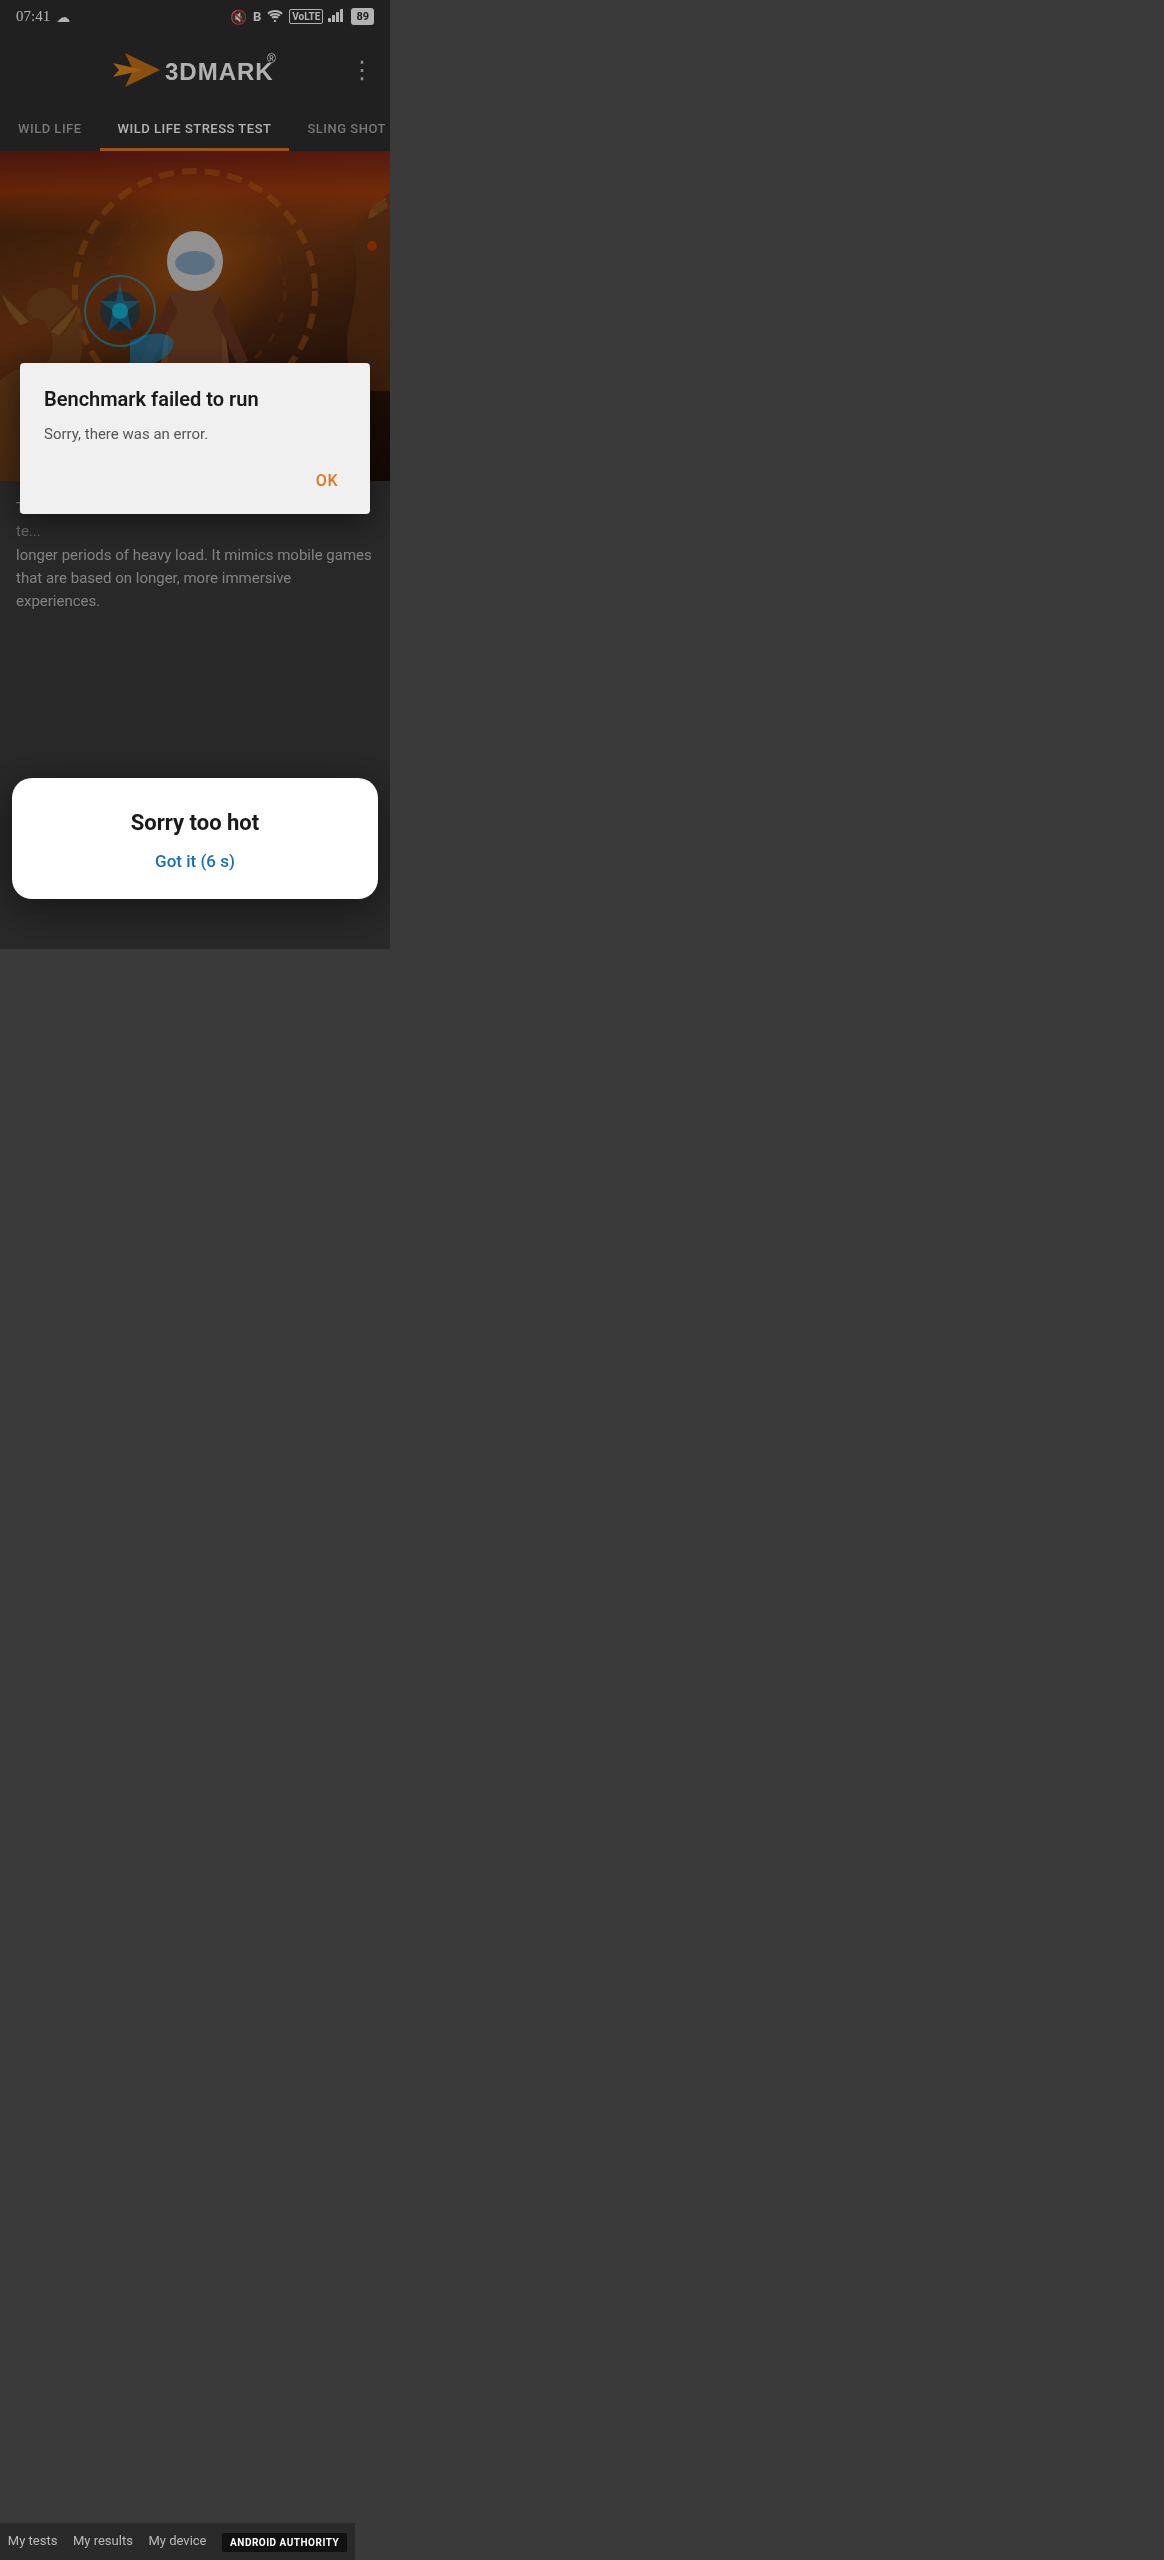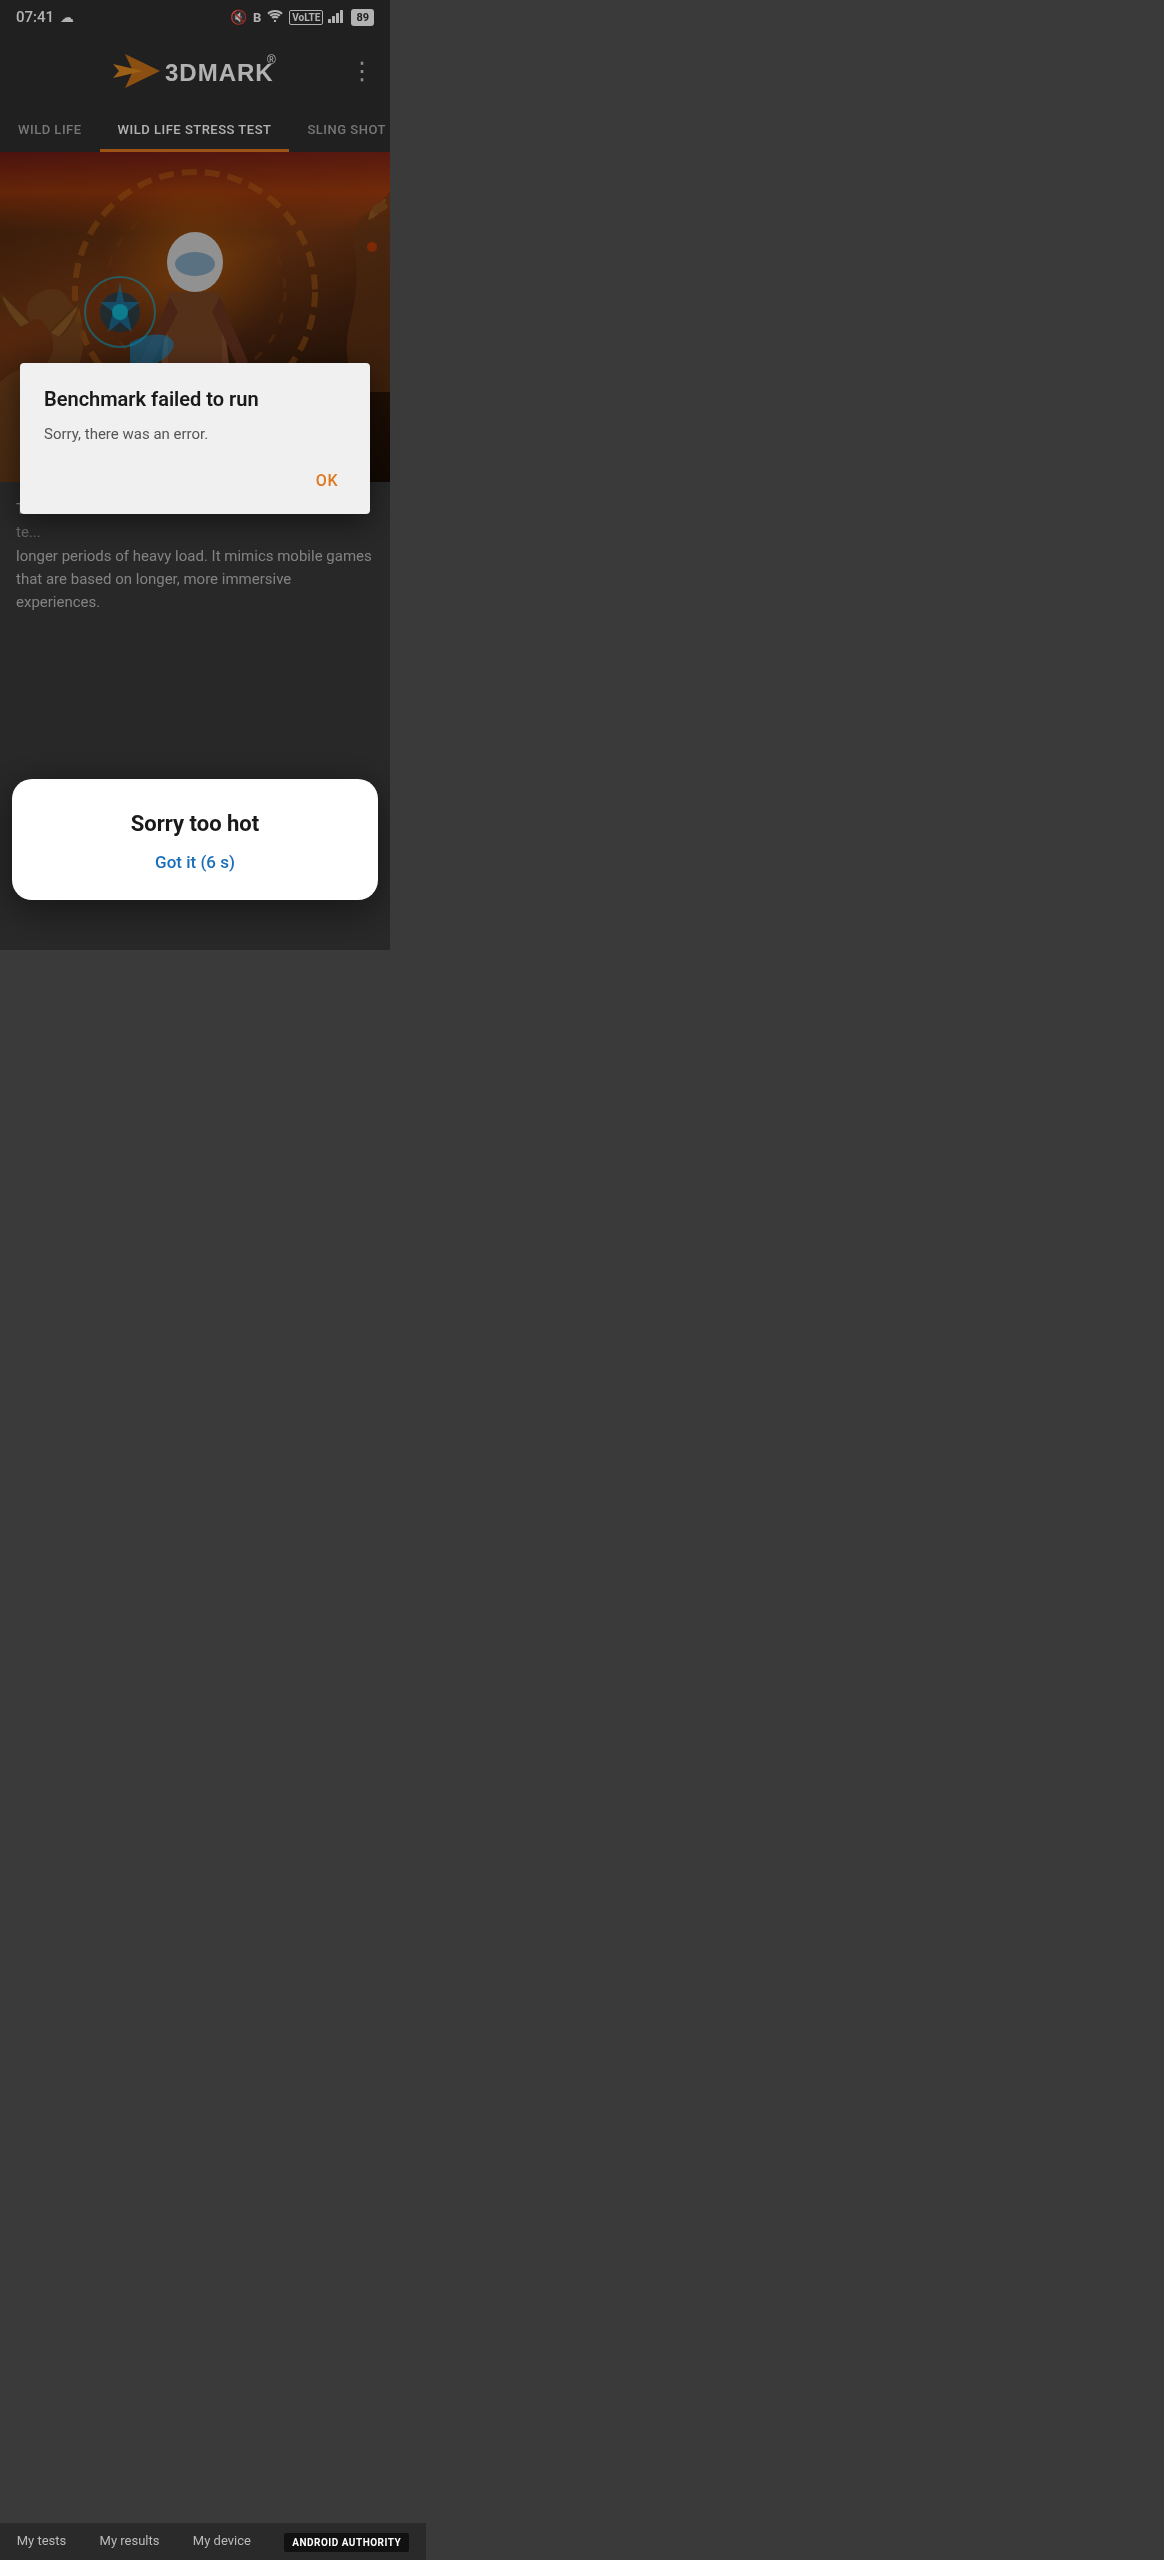--- a/index.html
+++ b/index.html
@@ -19,20 +19,21 @@
       justify-content: space-between;
       align-items: center;
       padding: 8px 16px 6px;
       background: #2e2e2e;
     }
 
     .status-time {
       color: white;
       font-size: 15px;
       font-weight: 500;
+      font-family: Liberation Serif, serif;
     }
 
     .status-icons {
       display: flex;
       align-items: center;
       gap: 5px;
       color: white;
       font-size: 13px;
     }
 
@@ -153,21 +154,21 @@
     }
 
     
     .bottom-nav {
       background: #2a2a2a;
       display: flex;
       justify-content: space-around;
       padding: 10px 0 8px;
       position: fixed;
       bottom: 0;
-      width: 426px;
+      width: 355px;
       z-index: 10;
     }
 
     .bottom-nav-item {
       color: #bbb;
       font-size: 13px;
       cursor: pointer;
       text-align: center;
     }
 

